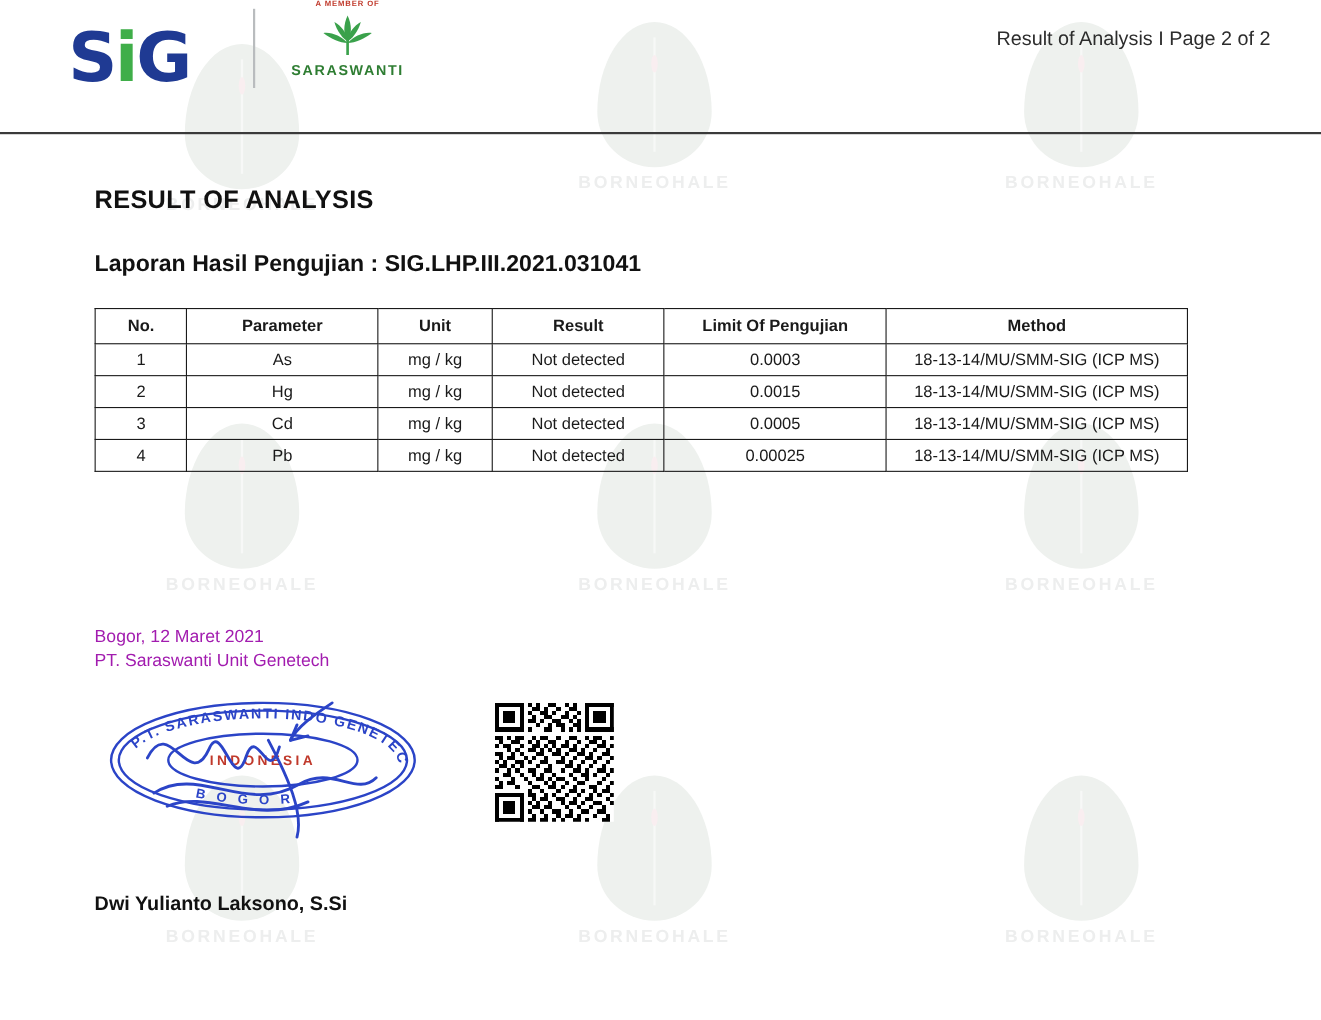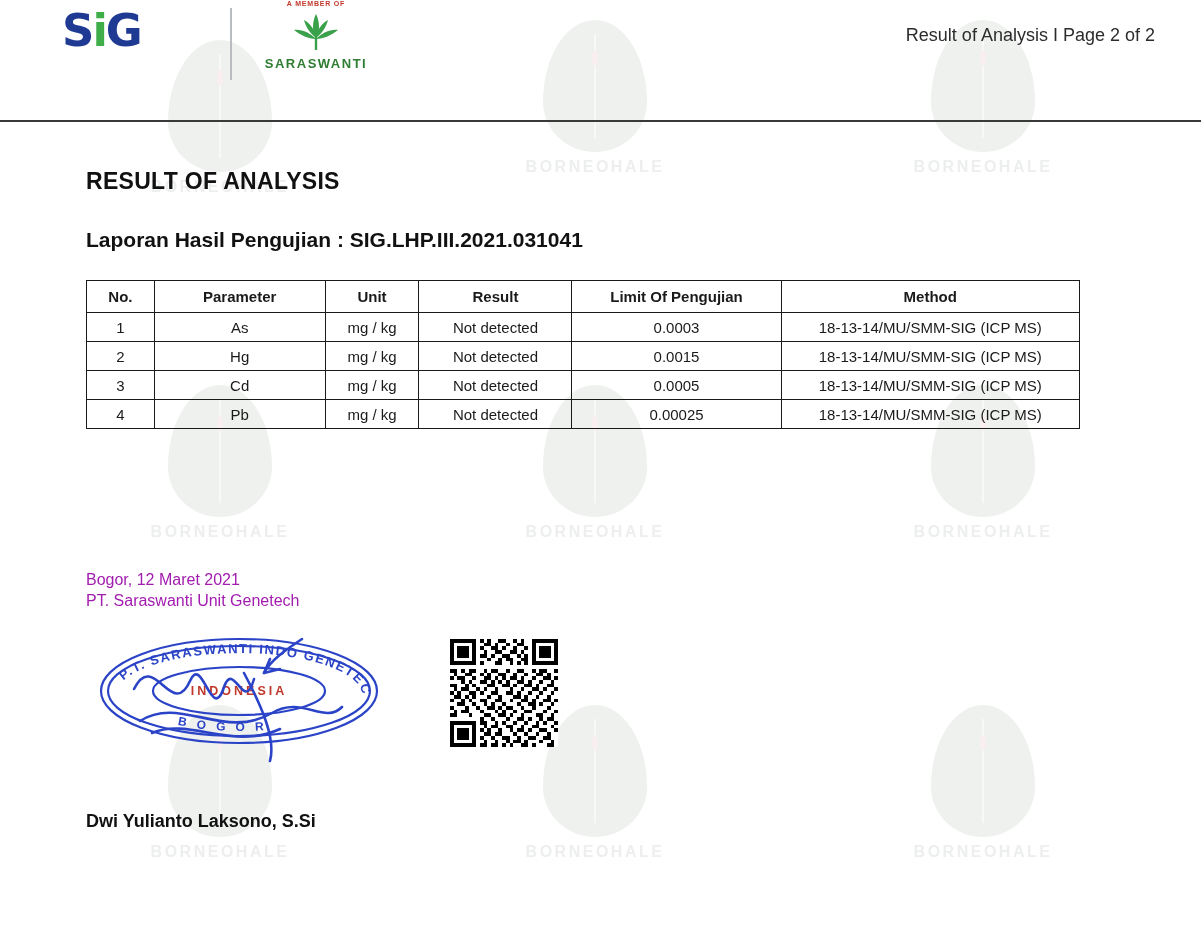--- a/index.html
+++ b/index.html
@@ -67,22 +67,22 @@
 
   
   .header {
     position: relative;
     z-index: 2;
     height: 112px;
   }
   .logo-sig {
     position: absolute;
     left: 62px;
-    top: 4px;
-    font-size: 45px;
+    top: 16px;
+    font-size: 62px;
     font-weight: bold;
     letter-spacing: -2px;
     color: #1f3a93;
     font-family: "DejaVu Sans", sans-serif;
   }
   .logo-sig .dot {
     color: #3fae49;
   }
   .logo-divider {
     position: absolute;
@@ -158,21 +158,21 @@
   table.result {
     margin-top: 28px;
     border-collapse: collapse;
     width: 994px;
     font-size: 15px;
   }
   table.result th,
   table.result td {
     border: 1px solid #1a1a1a;
     text-align: center;
-    padding: 3px 4px;
+    padding: 3px 16px;
     height: 22px;
     color: #1a1a1a;
   }
   table.result th {
     font-weight: bold;
     height: 25px;
   }
   .col-no    { width: 62px; }
   .col-param { width: 170px; }
   .col-unit  { width: 90px; }

